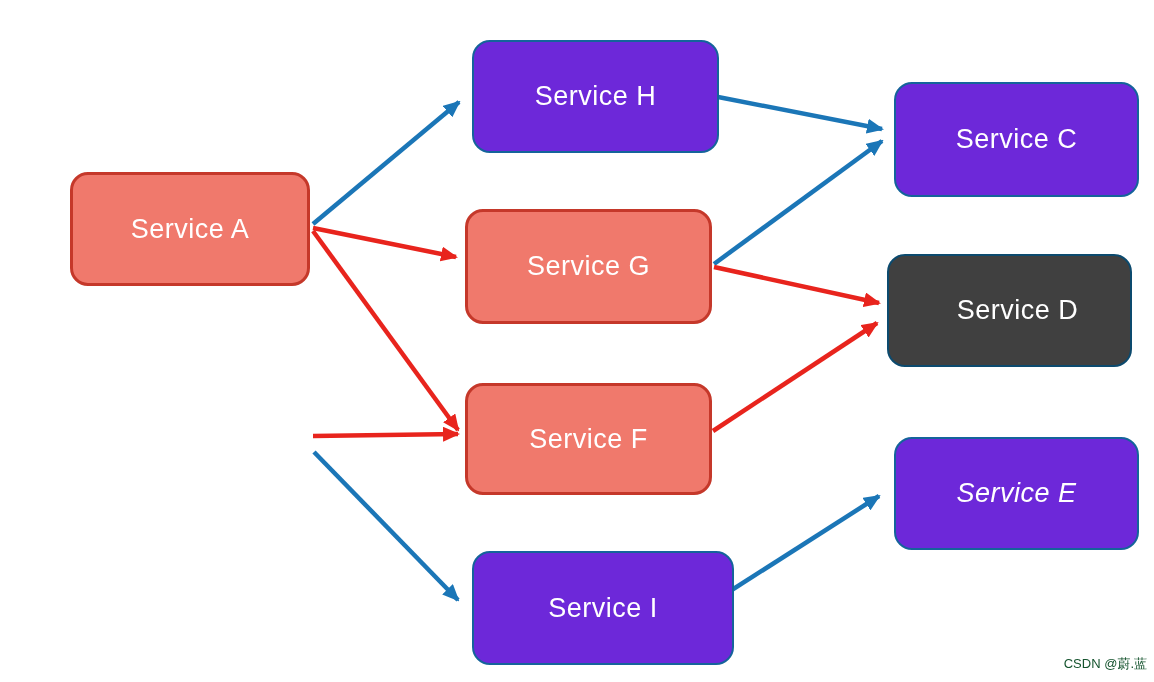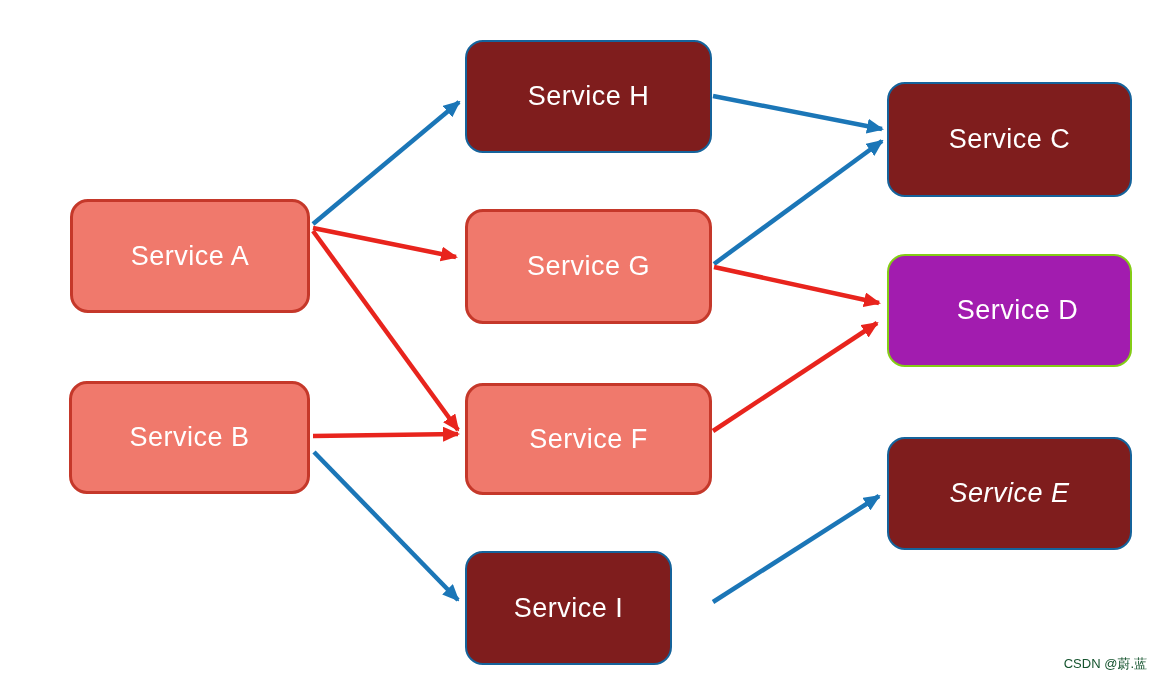--- a/index.html
+++ b/index.html
@@ -15,28 +15,28 @@
     position:absolute;
     border-radius:18px;
     display:flex;align-items:center;justify-content:center;
     color:#ffffff;
     font-size:27px;
     letter-spacing:0.5px;
     box-sizing:border-box;
     z-index:2;
   }
   .salmon{background:#f0796c;border:3px solid #c5382a;}
-  .blue{background:#7f1d1d;border:2px solid #15639b;}
-  .red{background:#a21caf;border:2px solid #84cc16;padding-left:16px;}
-  .node-A{left:70px; top:172px;width:240px;height:114px;margin-top:27px;}
+  .blue{background:#6d28d9;border:2px solid #15639b;margin-left:7px;}
+  .red{background:#404040;border:2px solid #0c4a6e;padding-left:16px;}
+  .node-A{left:70px; top:172px;width:240px;height:114px;}
   .node-B{left:69px; top:381px;width:241px;height:113px;}
   .node-H{left:465px;top:40px; width:247px;height:113px;}
   .node-G{left:465px;top:209px;width:247px;height:115px;}
   .node-F{left:465px;top:383px;width:247px;height:112px;}
-  .node-I{left:465px;top:551px;width:207px;height:114px;}
+  .node-I{left:465px;top:551px;width:262px;height:114px;}
   .node-C{left:887px;top:82px; width:245px;height:115px;}
   .node-D{left:887px;top:254px;width:245px;height:113px;}
   .node-E{left:887px;top:437px;width:245px;height:113px;font-style:italic;}
   .watermark{
     position:absolute;
     right:7px;bottom:9px;
     color:#14532d;
     font-size:13px;
     z-index:3;
   }
@@ -63,23 +63,20 @@
     <line x1="713" y1="96" x2="882" y2="129" stroke="#1b76b7" stroke-width="4.5" marker-end="url(#arrow-blue)"></line>
     <line x1="714" y1="264" x2="882" y2="141" stroke="#1b76b7" stroke-width="4.5" marker-end="url(#arrow-blue)"></line>
     <line x1="714" y1="267" x2="879" y2="303" stroke="#e8241d" stroke-width="4.5" marker-end="url(#arrow-red)"></line>
     <line x1="713" y1="431" x2="877" y2="323" stroke="#e8241d" stroke-width="4.5" marker-end="url(#arrow-red)"></line>
     <line x1="713" y1="602" x2="879" y2="496" stroke="#1b76b7" stroke-width="4.5" marker-end="url(#arrow-blue)"></line>
   </svg>
 
   <div class="node salmon node-A">
     <span>Service A</span>
   </div>
-  <div class="node salmon node-B">
-    <span>Service B</span>
-  </div>
   <div class="node blue node-H">
     <span>Service H</span>
   </div>
   <div class="node salmon node-F">
     <span>Service F</span>
   </div>
   <div class="node salmon node-G">
     <span>Service G</span>
   </div>
   <div class="node blue node-I">

